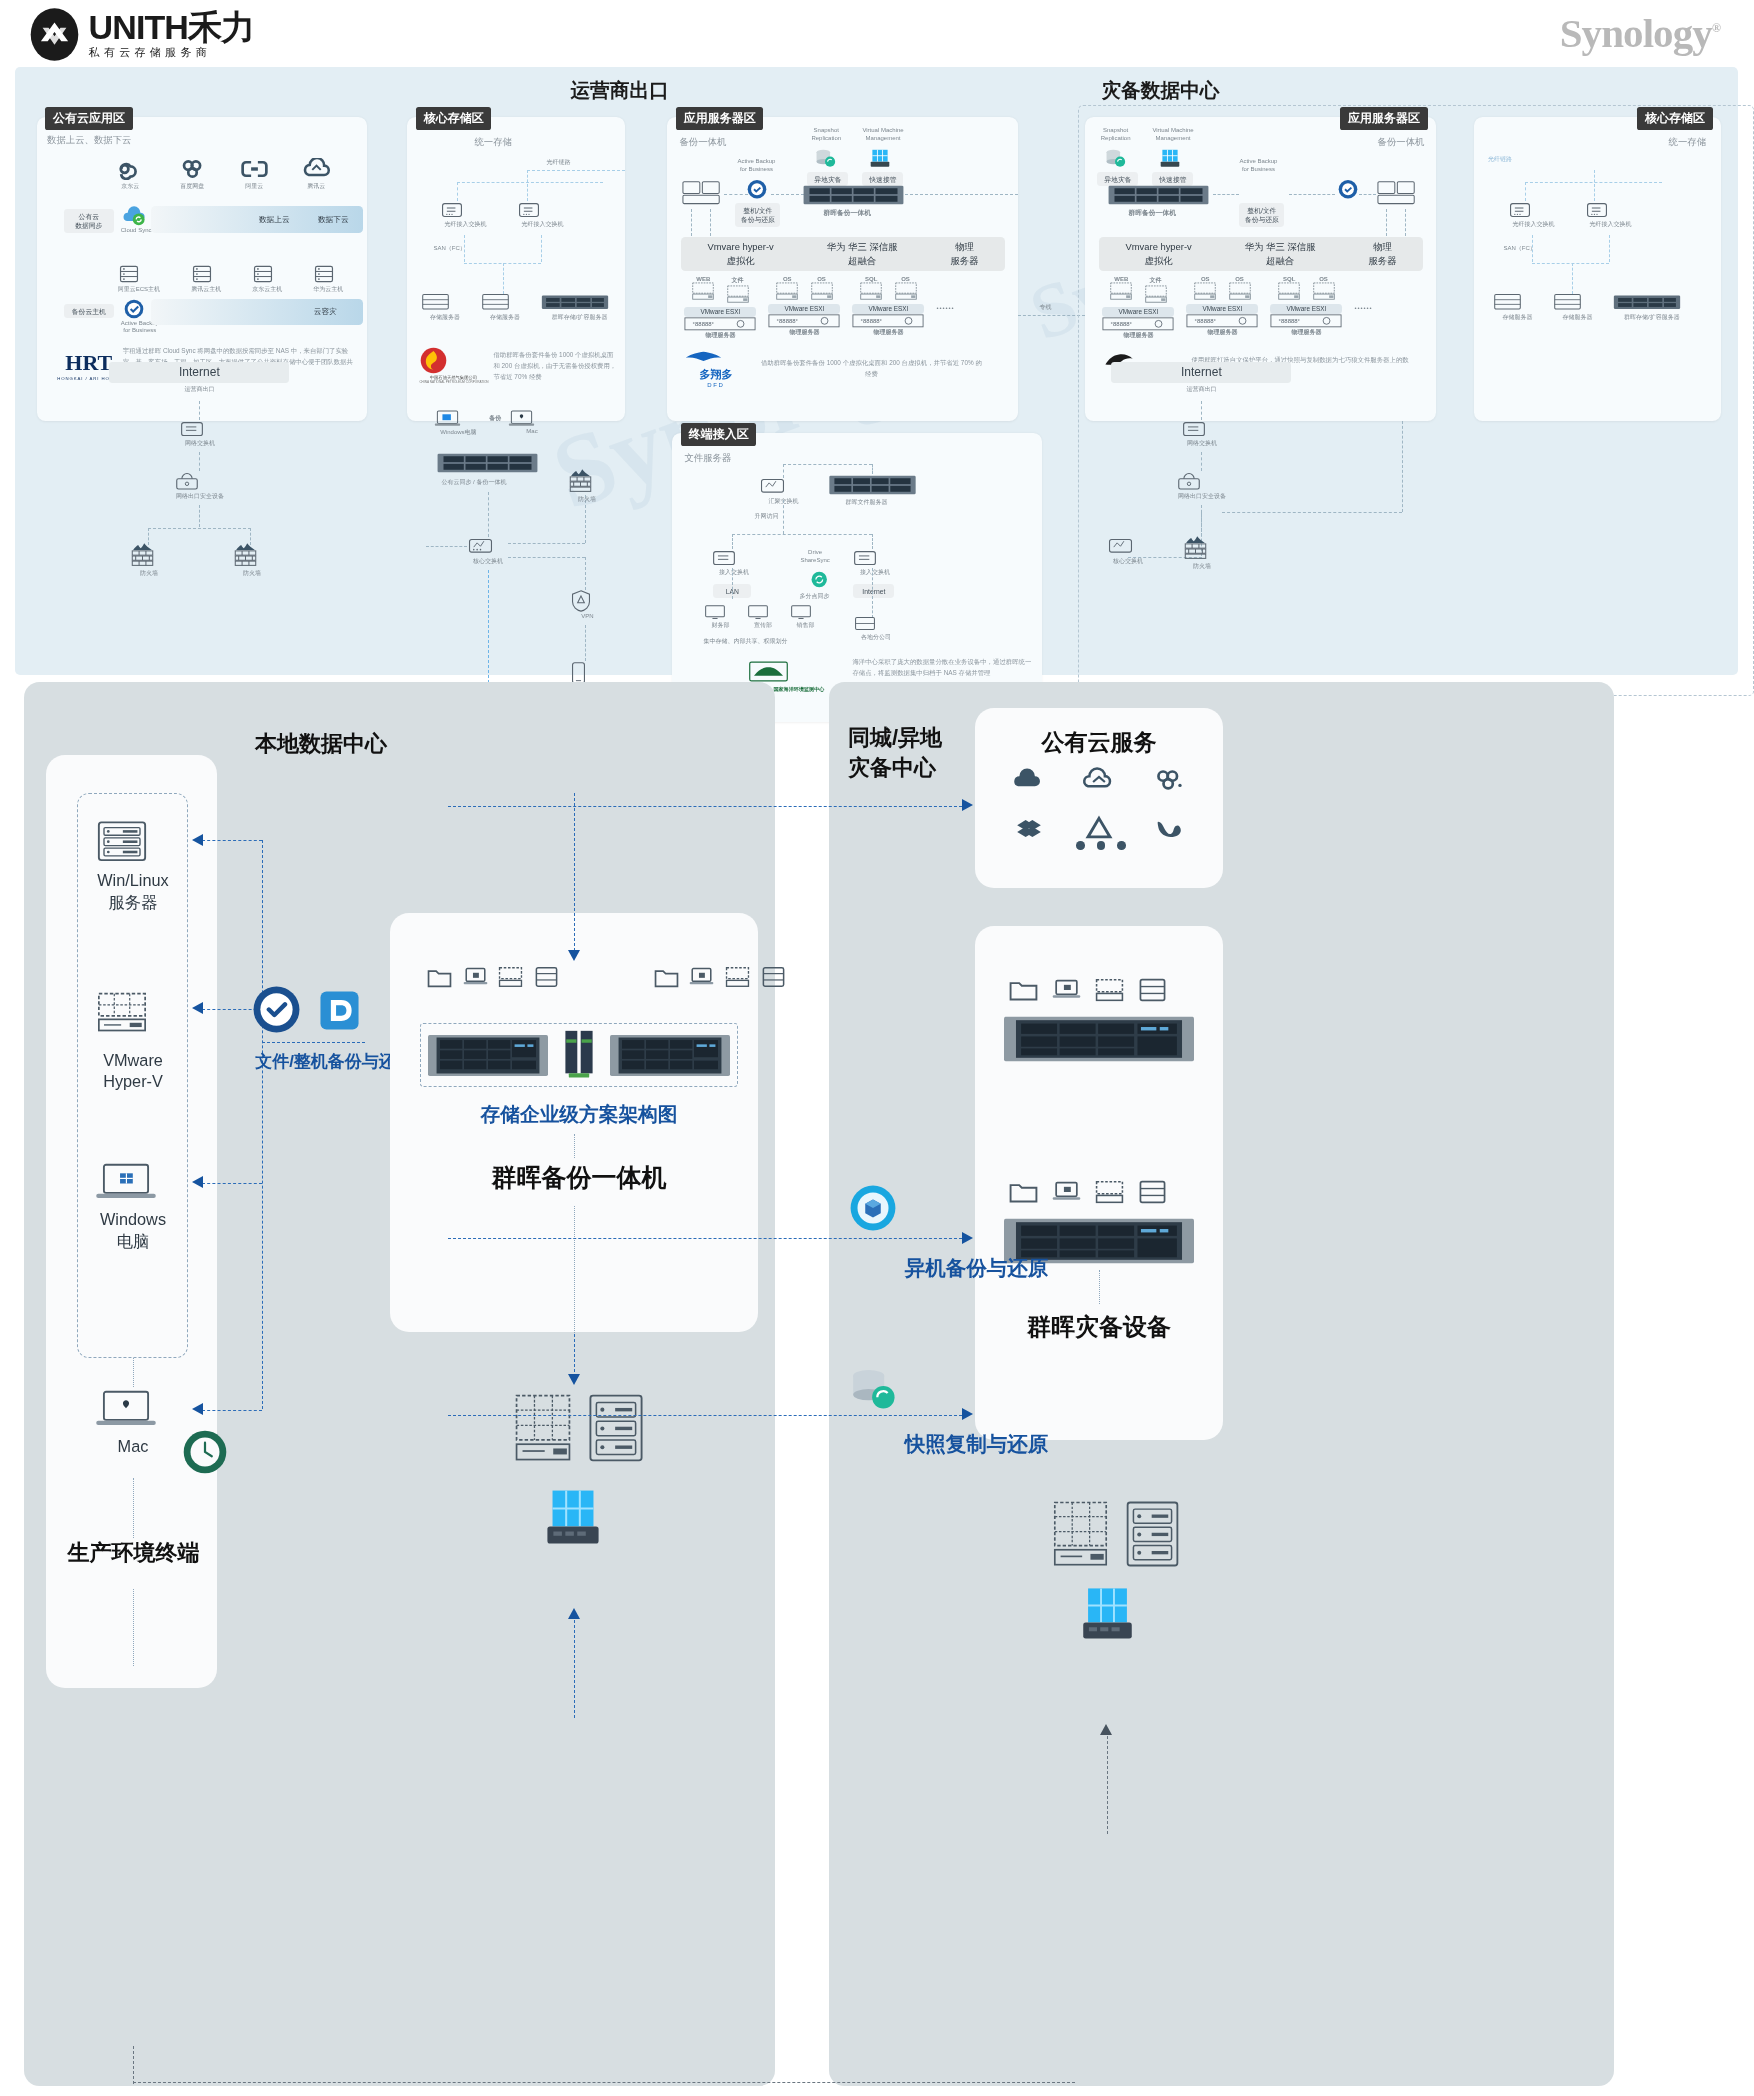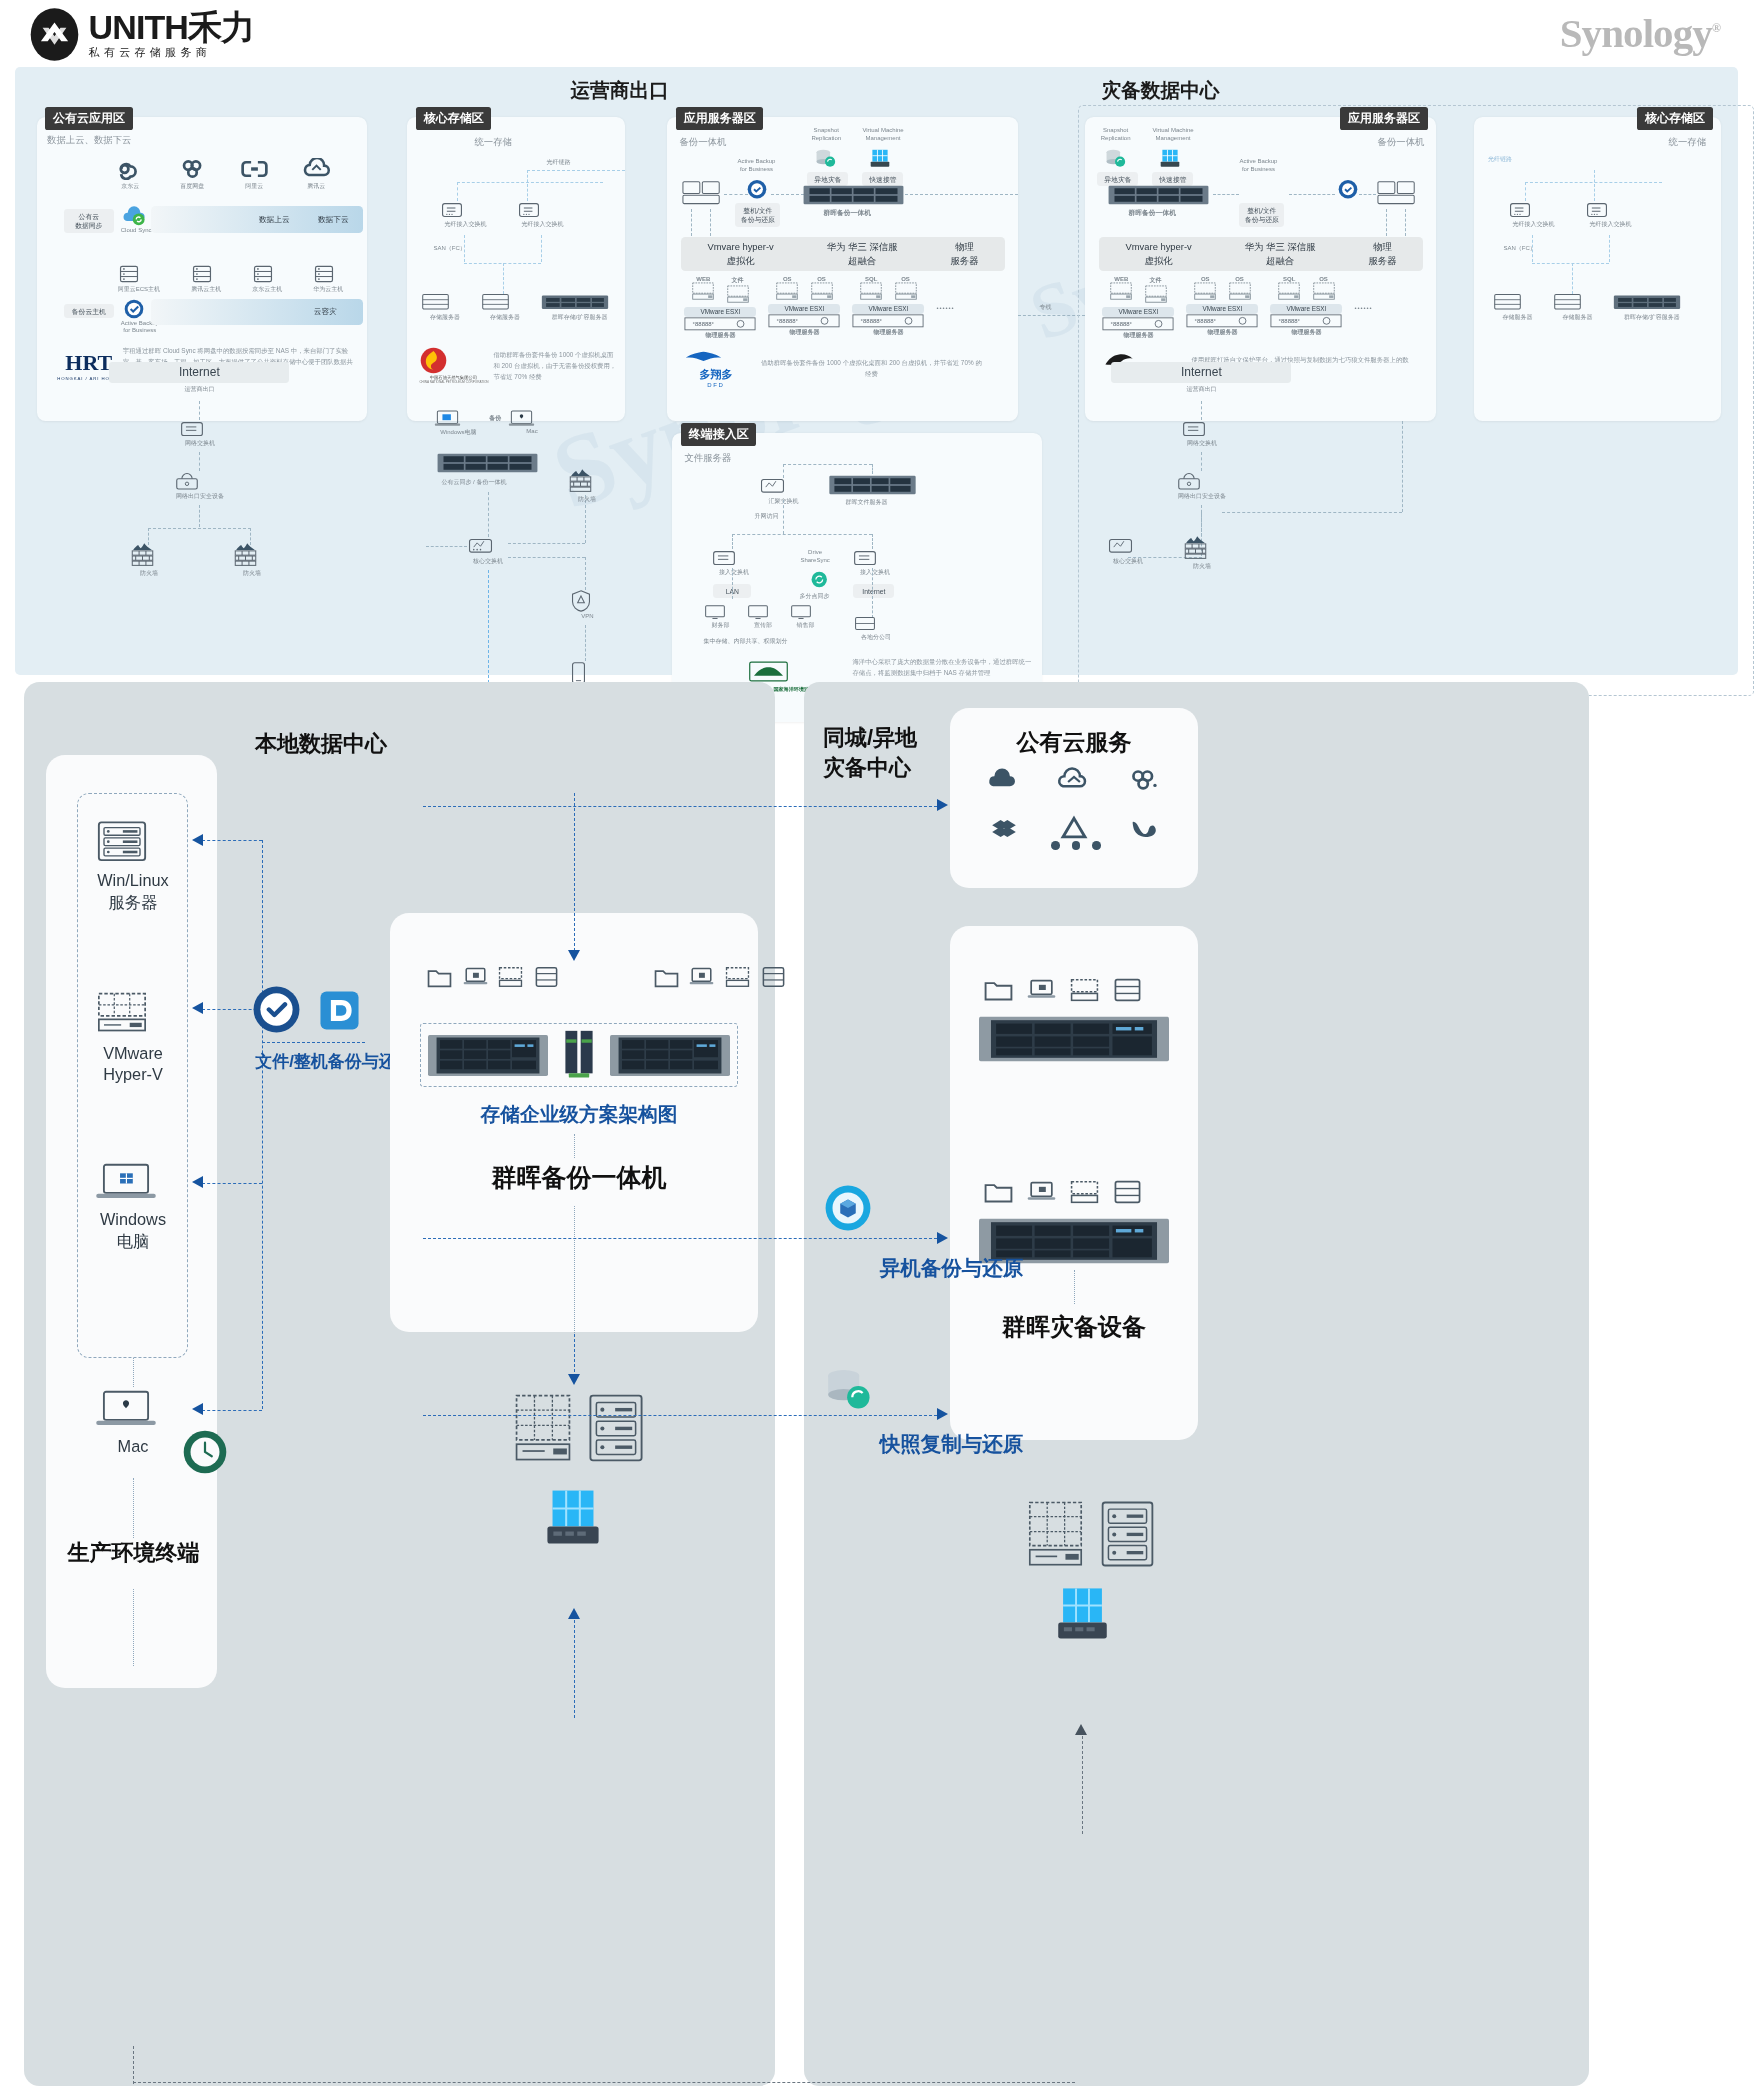--- a/index.html
+++ b/index.html
@@ -71,21 +71,21 @@
     font-family:"Liberation Serif",serif; transform:rotate(-20deg); pointer-events:none;
     white-space:nowrap;
   }
 
   
   .bot-left {
     position:absolute; left:24px; top:682px; width:751px; height:1404px;
     background:#d7dee1; border-radius:15.4px;
   }
   .bot-right {
-    position:absolute; left:804px; top:682px; width:785px; height:1404px;
+    position:absolute; left:829px; top:682px; width:785px; height:1404px;
     background:#d7dee1; border-radius:15.4px;
   }
   .b-head { position:absolute; font-size:22px; font-weight:bold; color:#111; line-height:1.35; }
   .white-card { position:absolute; background:#fafbfc; border-radius:19px; }
   .dash-box { position:absolute; border:1.3px dashed #8fa8bd; border-radius:12px; }
   .b-lbl { position:absolute; font-size:16.3px; color:#2f3a44; text-align:center; line-height:1.3; white-space:nowrap; }
   .b-blue { position:absolute; font-size:17px; font-weight:bold; color:#16529e; text-align:center; white-space:nowrap; }
   .b-black { position:absolute; font-size:22px; font-weight:bold; color:#111; text-align:center; white-space:nowrap; }
   .bdash-h { position:absolute; border-top:1.7px dashed #2b6cb8; }
   .bdash-v { position:absolute; border-left:1.7px dashed #2b6cb8; }
@@ -1041,21 +1041,21 @@
   <div style="position:absolute; left:68px; top:308px; width:82px; text-align:center;">
     <svg width="60" height="45" viewBox="0 0 70 52">
       <rect x="8" y="4" width="54" height="26" fill="none" stroke="#4b5a66" stroke-width="2" stroke-dasharray="4 2.4"></rect>
       <line x1="26" y1="4" x2="26" y2="30" stroke="#4b5a66" stroke-width="1.4" stroke-dasharray="3 2"></line>
       <line x1="44" y1="4" x2="44" y2="30" stroke="#4b5a66" stroke-width="1.4" stroke-dasharray="3 2"></line>
       <line x1="8" y1="17" x2="62" y2="17" stroke="#4b5a66" stroke-width="1.4" stroke-dasharray="3 2"></line>
       <rect x="8" y="34" width="54" height="13" fill="none" stroke="#4b5a66" stroke-width="2"></rect>
       <rect x="44" y="38" width="14" height="5" fill="#4b5a66"></rect>
       <line x1="14" y1="40.5" x2="34" y2="40.5" stroke="#4b5a66" stroke-width="1.6"></line>
     </svg>
-    <div class="b-lbl" style="position:static; margin-top:8px;">VMware<br>Hyper-V</div>
+    <div class="b-lbl" style="position:static; margin-top:15px;">VMware<br>Hyper-V</div>
   </div>
 
   <div style="position:absolute; left:68px; top:479px; width:82px; text-align:center;">
     <svg width="68" height="45" viewBox="0 0 80 52">
       <rect x="14" y="4" width="52" height="33" rx="2.5" fill="none" stroke="#4b5a66" stroke-width="2.2"></rect>
       <rect x="33" y="14" width="15" height="12" fill="#2a6fb8"></rect>
       <line x1="40.5" y1="14" x2="40.5" y2="26" stroke="#fff" stroke-width="1.4"></line>
       <line x1="33" y1="20" x2="48" y2="20" stroke="#fff" stroke-width="1.4"></line>
       <rect x="5" y="38" width="70" height="5" rx="2.4" fill="#8c99a4"></rect>
     </svg>

